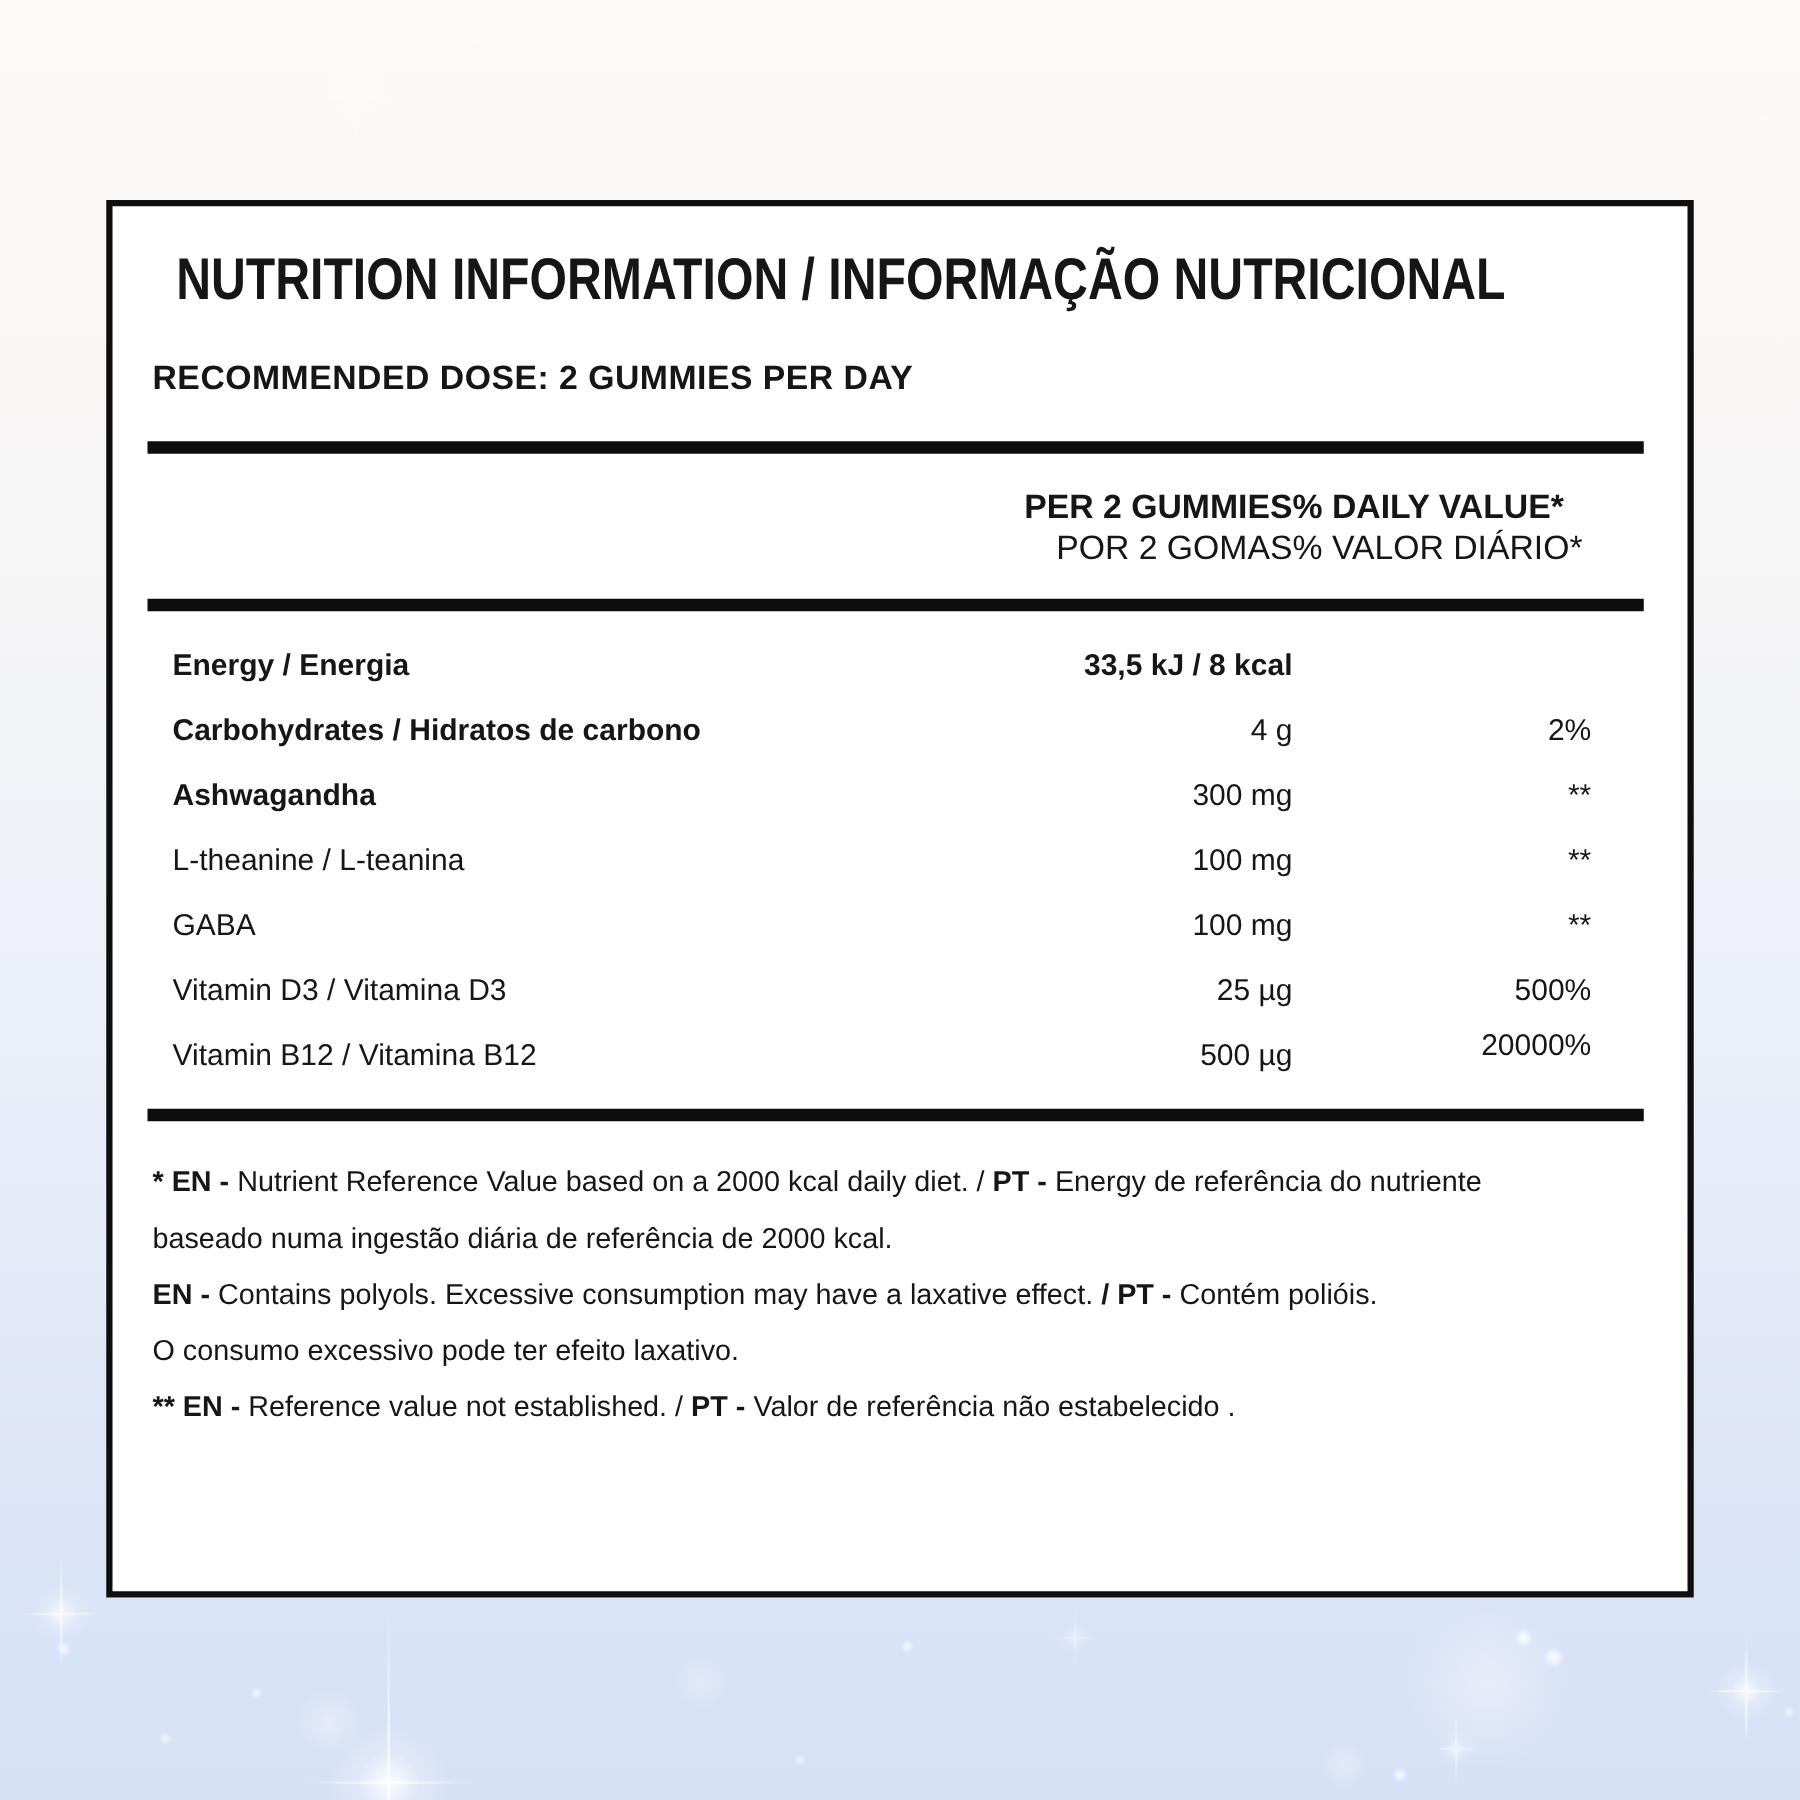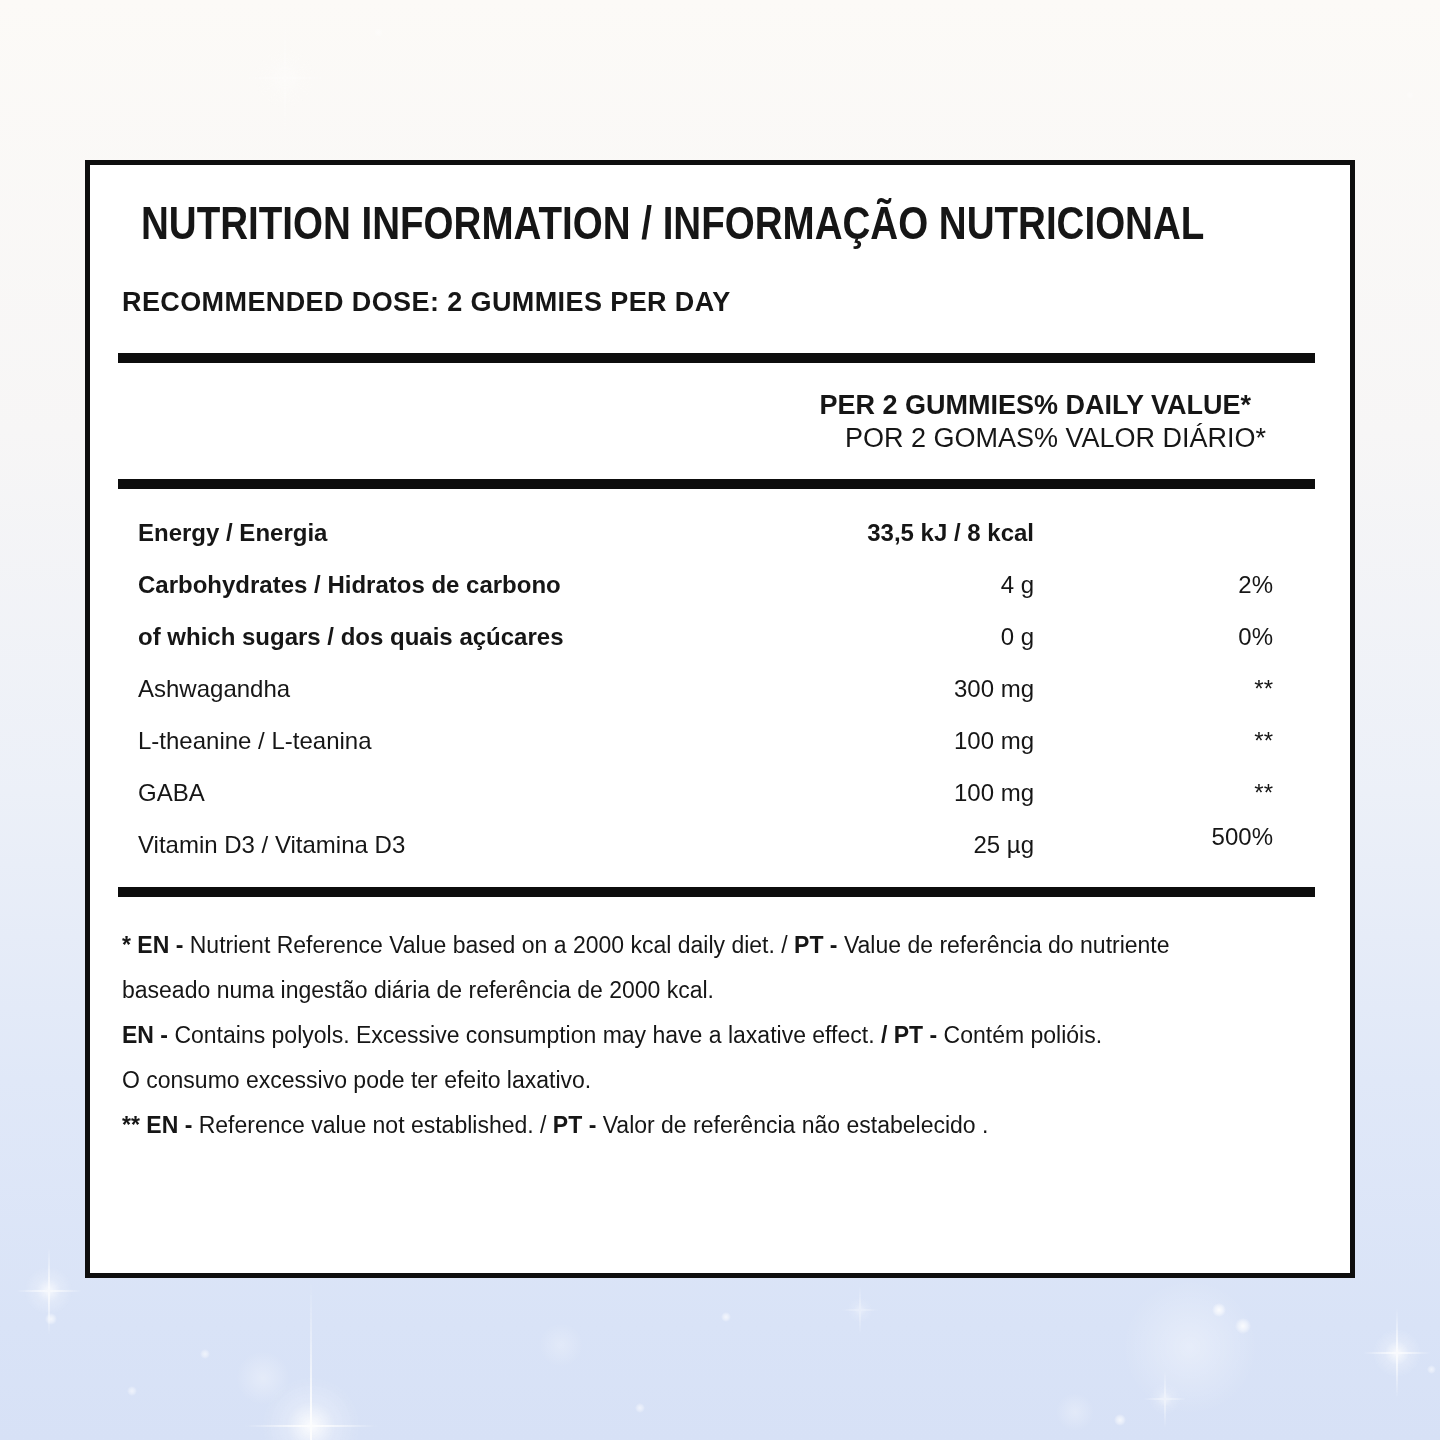--- a/index.html
+++ b/index.html
@@ -110,47 +110,47 @@
       <div class="cell-name">Energy / Energia</div>
       <div class="cell-amount">33,5 kJ / 8 kcal</div>
       <div class="cell-dv"></div>
     </div>
       <div class="grid trow">
       <div class="cell-name">Carbohydrates / Hidratos de carbono</div>
       <div class="cell-amount">4 g</div>
       <div class="cell-dv">2%</div>
     </div>
       <div class="grid trow">
-      <div class="cell-name">of which sugars / dos quais açúcares</div>
-      <div class="cell-amount">0 g</div>
-      <div class="cell-dv">0%</div>
-    </div>
-      <div class="grid trow">
       <div class="cell-name">Ashwagandha</div>
       <div class="cell-amount">300 mg</div>
       <div class="cell-dv">**</div>
     </div>
       <div class="grid trow">
       <div class="cell-name">L-theanine / L-teanina</div>
       <div class="cell-amount">100 mg</div>
       <div class="cell-dv">**</div>
     </div>
       <div class="grid trow">
       <div class="cell-name">GABA</div>
       <div class="cell-amount">100 mg</div>
       <div class="cell-dv">**</div>
     </div>
       <div class="grid trow">
       <div class="cell-name">Vitamin D3 / Vitamina D3</div>
       <div class="cell-amount">25 µg</div>
       <div class="cell-dv">500%</div>
     </div>
+      <div class="grid trow">
+      <div class="cell-name">Vitamin B12 / Vitamina B12</div>
+      <div class="cell-amount">500 µg</div>
+      <div class="cell-dv">20000%</div>
+    </div>
     </div>
 
   <div class="bar b3"></div>
 
   <div class="footnotes">
-      <p><span class="b">* EN - </span><span>Nutrient Reference Value based on a 2000 kcal daily diet. / </span><span class="b">PT - </span><span>Value de referência do nutriente</span><br><span>baseado numa ingestão diária de referência de 2000 kcal.</span></p>
+      <p><span class="b">* EN - </span><span>Nutrient Reference Value based on a 2000 kcal daily diet. / </span><span class="b">PT - </span><span>Energy de referência do nutriente</span><br><span>baseado numa ingestão diária de referência de 2000 kcal.</span></p>
       <p><span class="b">EN - </span><span>Contains polyols. Excessive consumption may have a laxative effect. </span><span class="b">/ PT - </span><span>Contém polióis.</span><br><span>O consumo excessivo pode ter efeito laxativo.</span></p>
       <p><span class="b">** EN - </span><span>Reference value not established. / </span><span class="b">PT - </span><span>Valor de referência não estabelecido .</span></p>
     </div>
 
 </div>
 
 </body></html>

